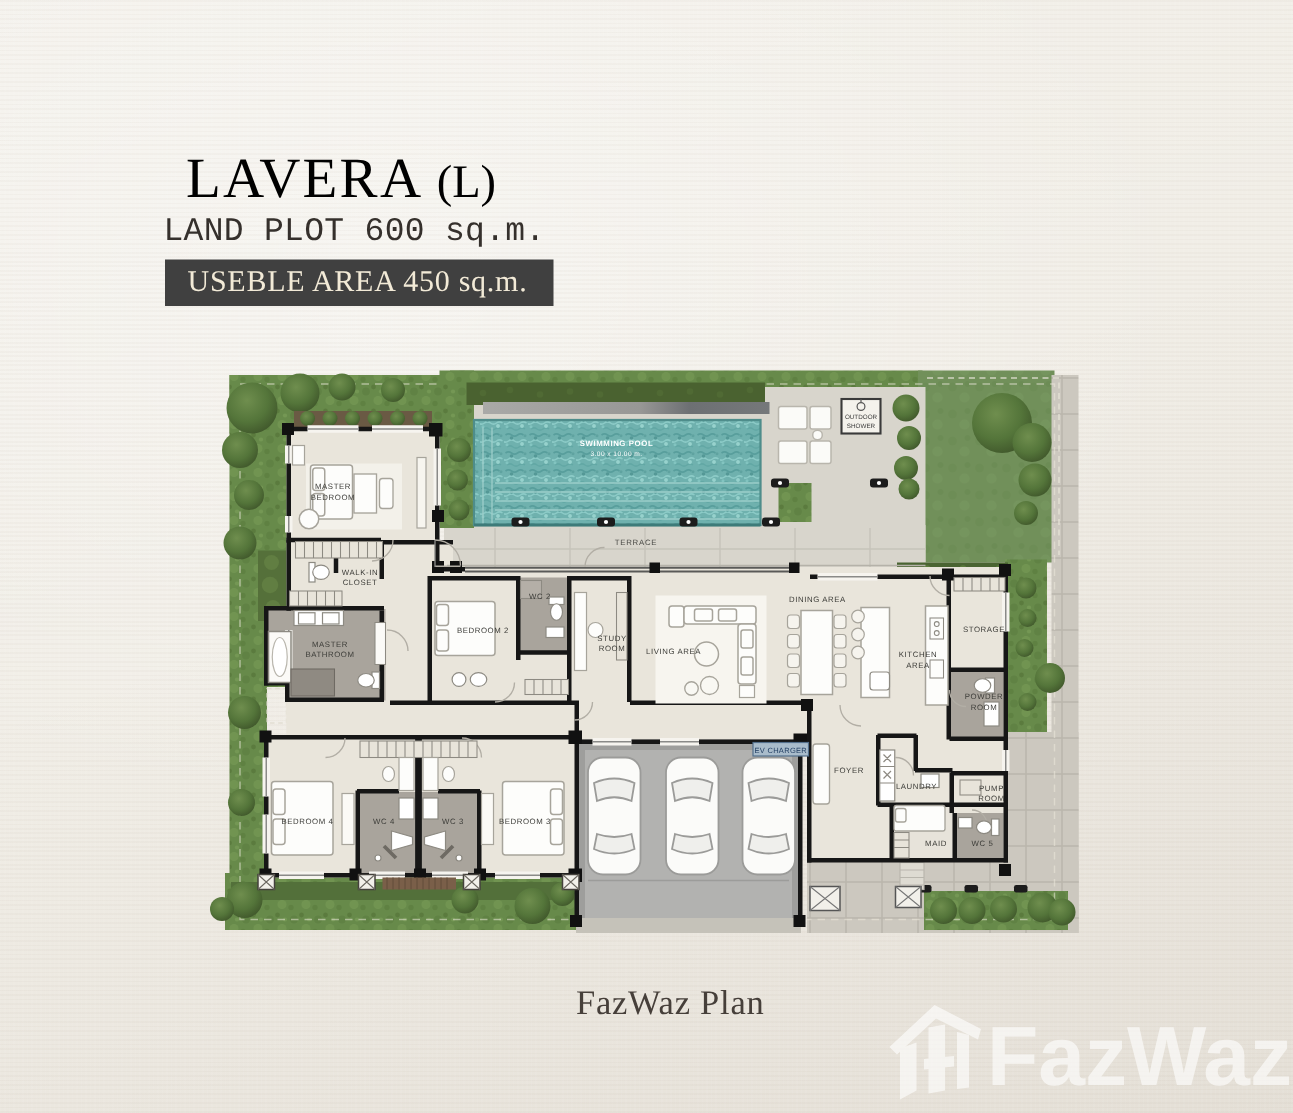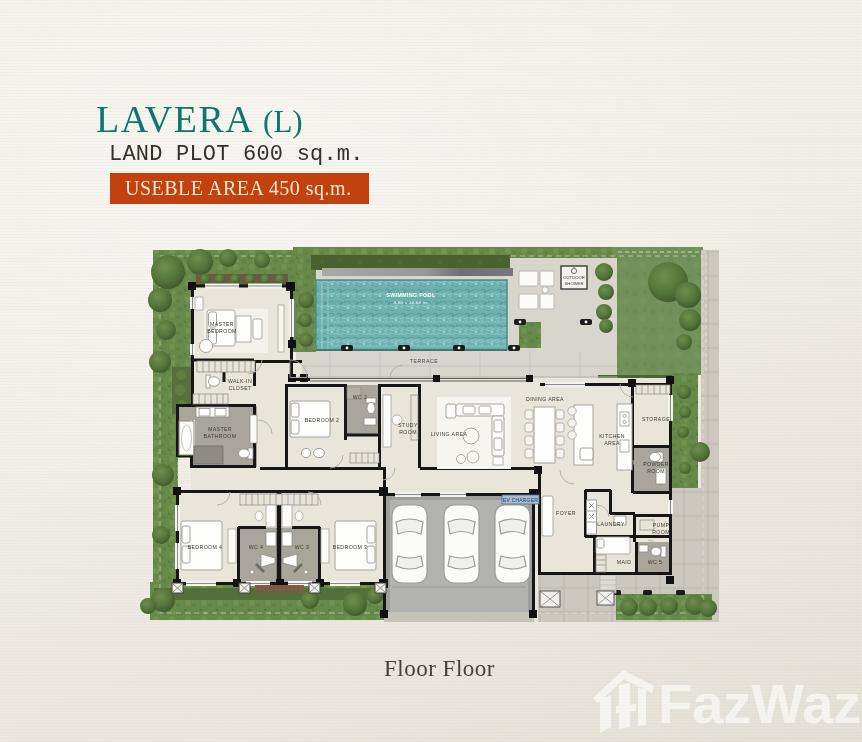--- a/index.html
+++ b/index.html
@@ -2,27 +2,27 @@
 <html><head>
 <meta charset="utf-8">
 <style>
   html,body{margin:0;padding:0;}
   body{width:862px;height:742px;position:relative;overflow:hidden;
        background:#f1eee7;
        font-family:"Liberation Sans", sans-serif;}
   #bg2{position:absolute;left:0;top:0;width:862px;height:742px;
        background:radial-gradient(ellipse 900px 600px at 30% 25%, rgba(255,255,255,0.4), rgba(0,0,0,0) 60%),
                   linear-gradient(160deg, rgba(255,255,255,0.2) 0%, rgba(0,0,0,0) 45%, rgba(116,92,66,0.1) 100%);}
-  .title{position:absolute;left:96px;top:97px;font-family:"Liberation Serif",serif;
-         font-size:38px;color:#0f766e;letter-spacing:1.5px;}
+  .title{position:absolute;left:124px;top:97px;font-family:"Liberation Serif",serif;
+         font-size:38px;color:#000000;letter-spacing:1.5px;}
   .title .paren{font-size:31px;letter-spacing:0;}
   .sub{position:absolute;left:109px;top:142px;font-family:Liberation Mono, monospace;
        font-size:22px;color:#35302c;letter-spacing:0.2px;}
   .banner{position:absolute;left:110px;top:173px;width:259px;height:31px;
-          background:#c2410c;color:#f2ead7;font-family:"Liberation Serif",serif;
+          background:#404040;color:#f2ead7;font-family:"Liberation Serif",serif;
           font-size:20px;line-height:31px;padding-left:15px;box-sizing:border-box;
           letter-spacing:0.5px;}
   .floorplan-caption{position:absolute;left:384px;top:656px;font-family:"Liberation Serif",serif;
        font-size:23px;color:#463f3a;letter-spacing:0.5px;}
   #plan{position:absolute;left:140px;top:245px;}
   #wm{position:absolute;left:580px;top:655px;}
   #tex{position:absolute;left:0;top:0;width:862px;height:742px;
        background:repeating-linear-gradient(0deg, rgba(150,130,110,0.045) 0 1px, rgba(0,0,0,0) 1px 3px),
                   repeating-linear-gradient(90deg, rgba(255,255,255,0.05) 0 1px, rgba(0,0,0,0) 1px 3px);}
 </style>
@@ -30,21 +30,21 @@
 <body>
 <div id="bg2"></div>
 <div id="tex"></div>
 
 <div class="title">LAVERA <span class="paren">(L)</span></div>
 
 <div class="sub">LAND PLOT 600 sq.m.</div>
 
 <div class="banner">USEBLE AREA 450 sq.m.</div>
 
-<div class="floorplan-caption">Floor Floor</div>
+<div class="floorplan-caption">FazWaz Plan</div>
 
 <svg id="plan" width="585" height="380" viewBox="140 245 585 380">
 
 <defs>
   <radialGradient id="treeg" cx="40%" cy="35%" r="70%">
     <stop offset="0%" stop-color="#6f8e4e"></stop>
     <stop offset="60%" stop-color="#54753a"></stop>
     <stop offset="100%" stop-color="#40572b"></stop>
   </radialGradient>
   <linearGradient id="poolbar" x1="0" y1="0" x2="1" y2="0">

